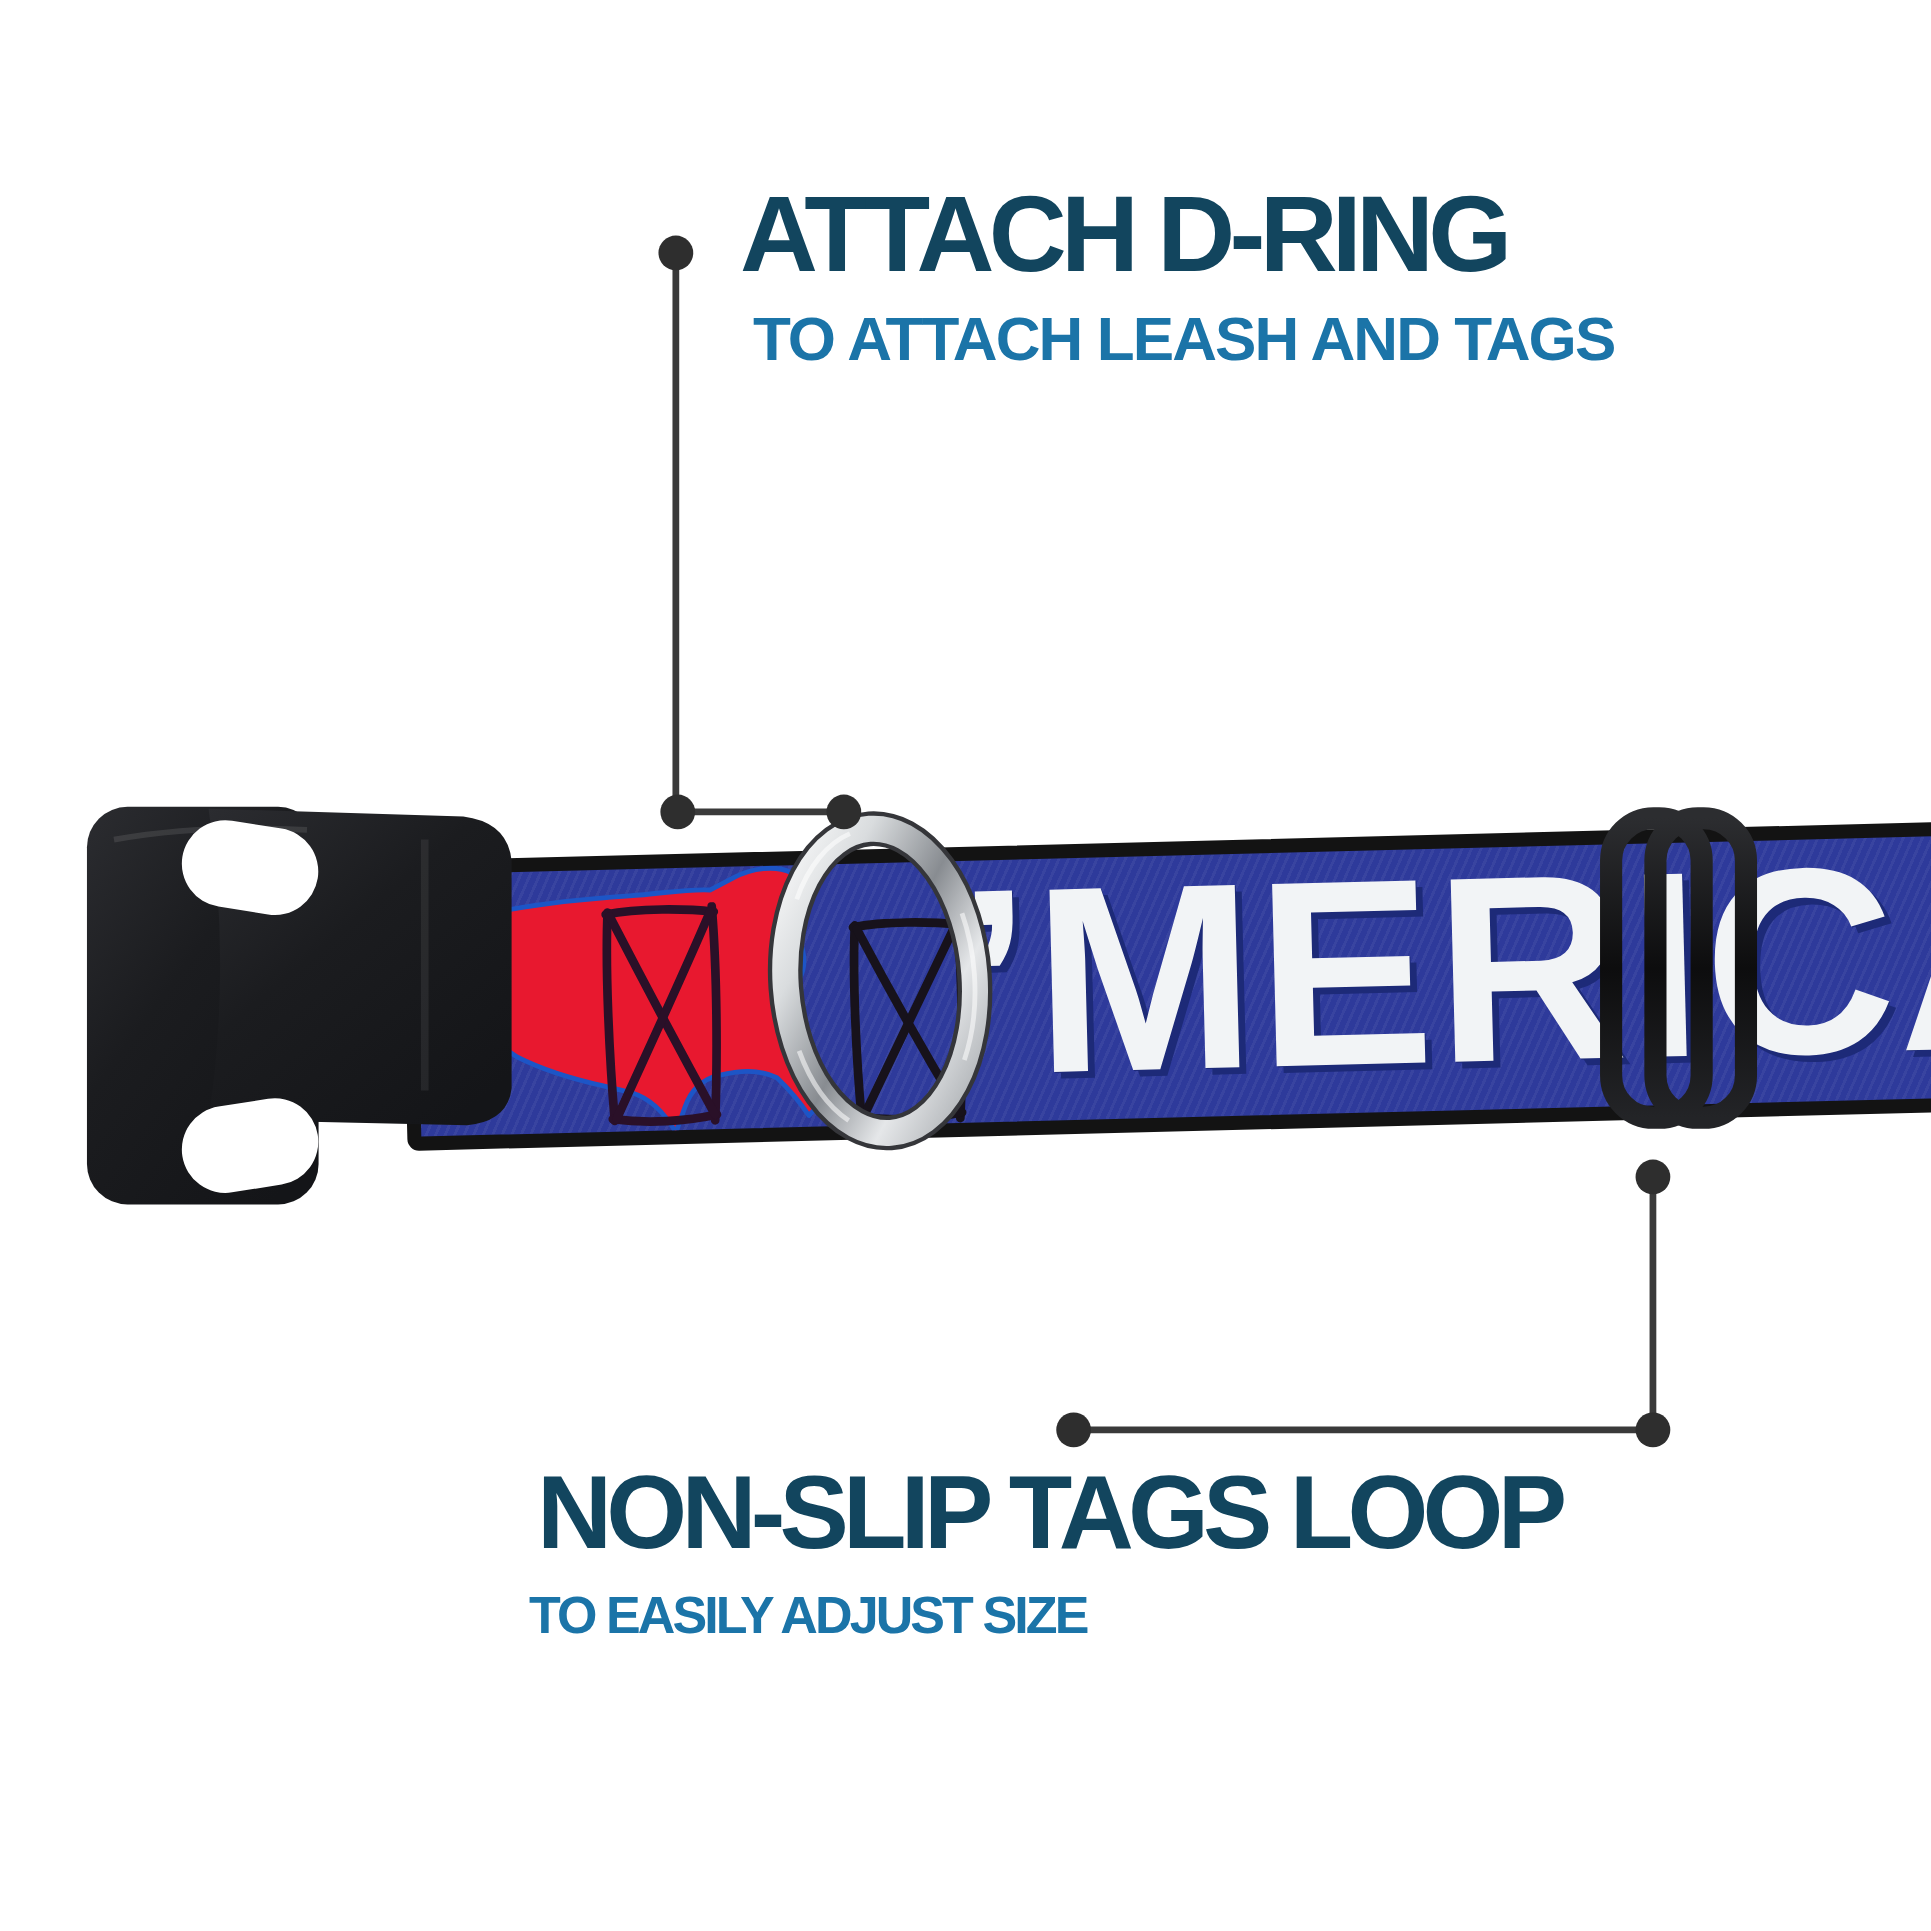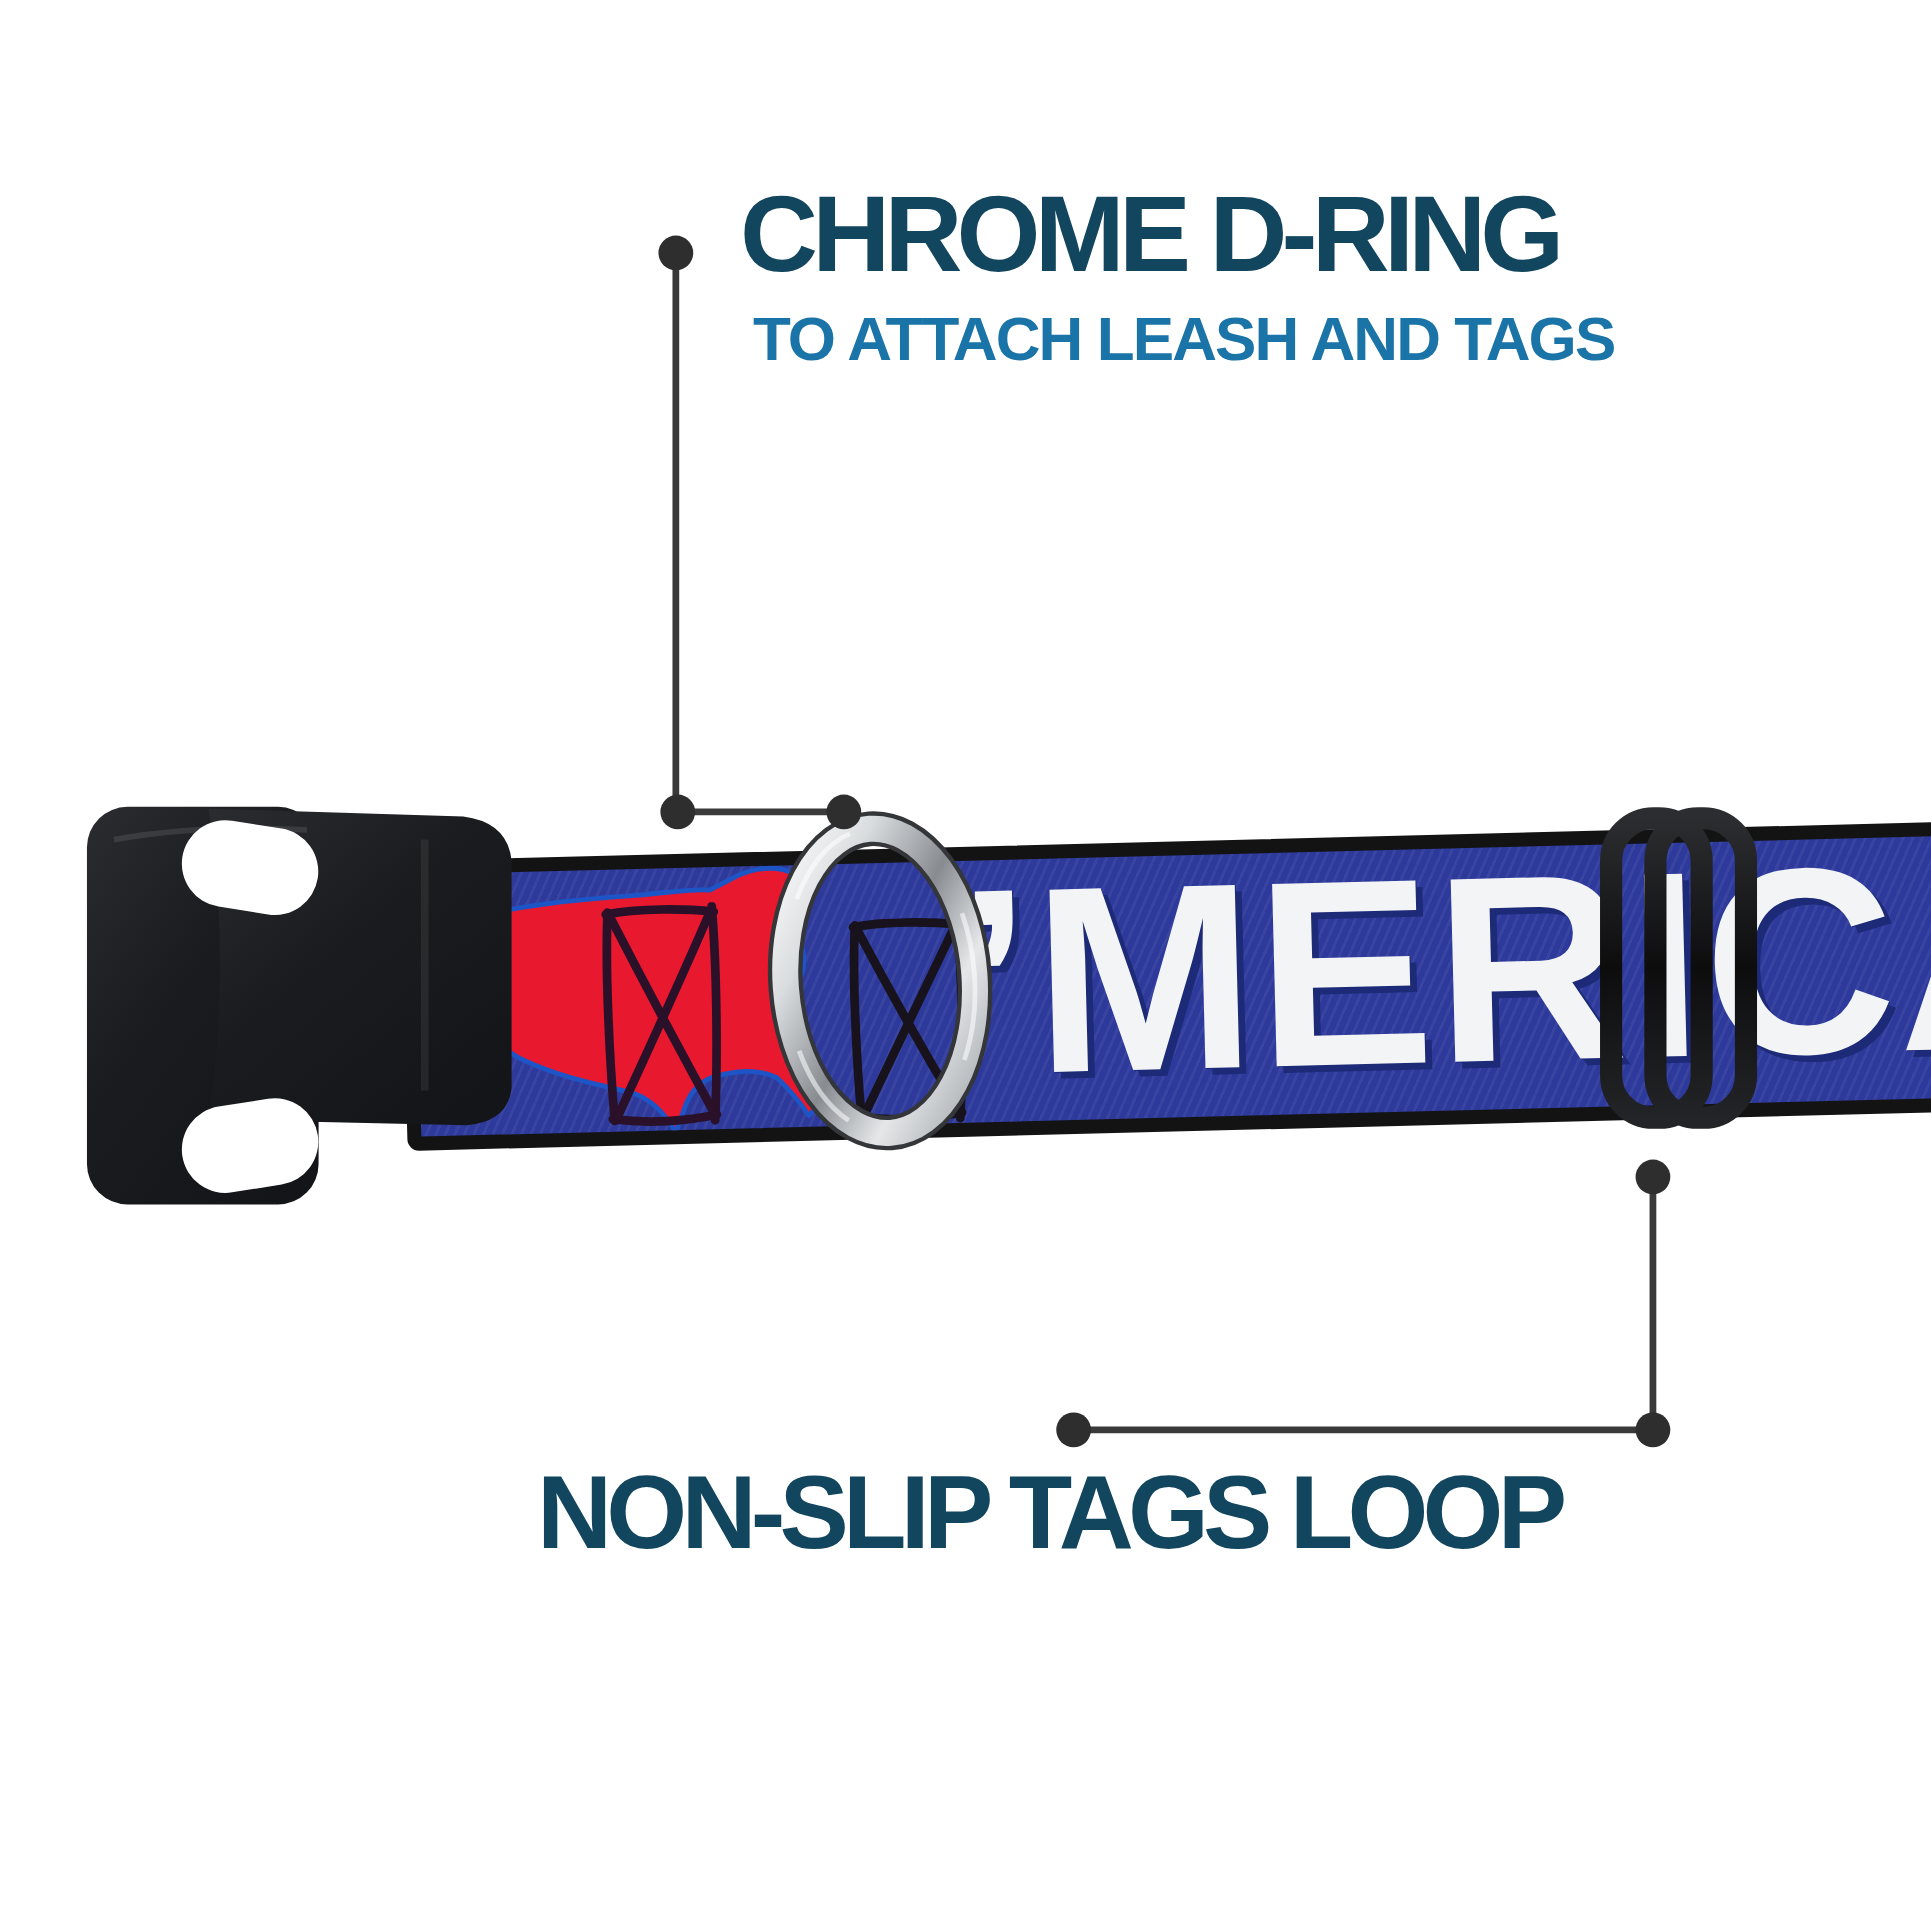--- a/index.html
+++ b/index.html
@@ -170,19 +170,20 @@
       <circle cx="874" cy="841" r="18" stroke="none"></circle>
     </g>
     <g stroke="#3a3a3a" stroke-width="7" fill="#2e2e2e">
       <polyline points="1712,1219 1712,1481 1112,1481" fill="none"></polyline>
       <circle cx="1712" cy="1219" r="18" stroke="none"></circle>
       <circle cx="1712" cy="1481" r="18" stroke="none"></circle>
       <circle cx="1112" cy="1481" r="18" stroke="none"></circle>
     </g>
   </svg>
 
-  <div id="top-title" class="headline">CHROME D-RING</div>
+  <div id="top-title" class="headline">ATTACH D-RING</div>
   <div id="top-sub" class="subline">TO ATTACH LEASH AND TAGS</div>
 
   <div id="bottom-title" class="headline">NON-SLIP TAGS LOOP</div>
+  <div id="bottom-sub" class="subline">TO EASILY ADJUST SIZE</div>
 
 </div>
 
 
 </body></html>

